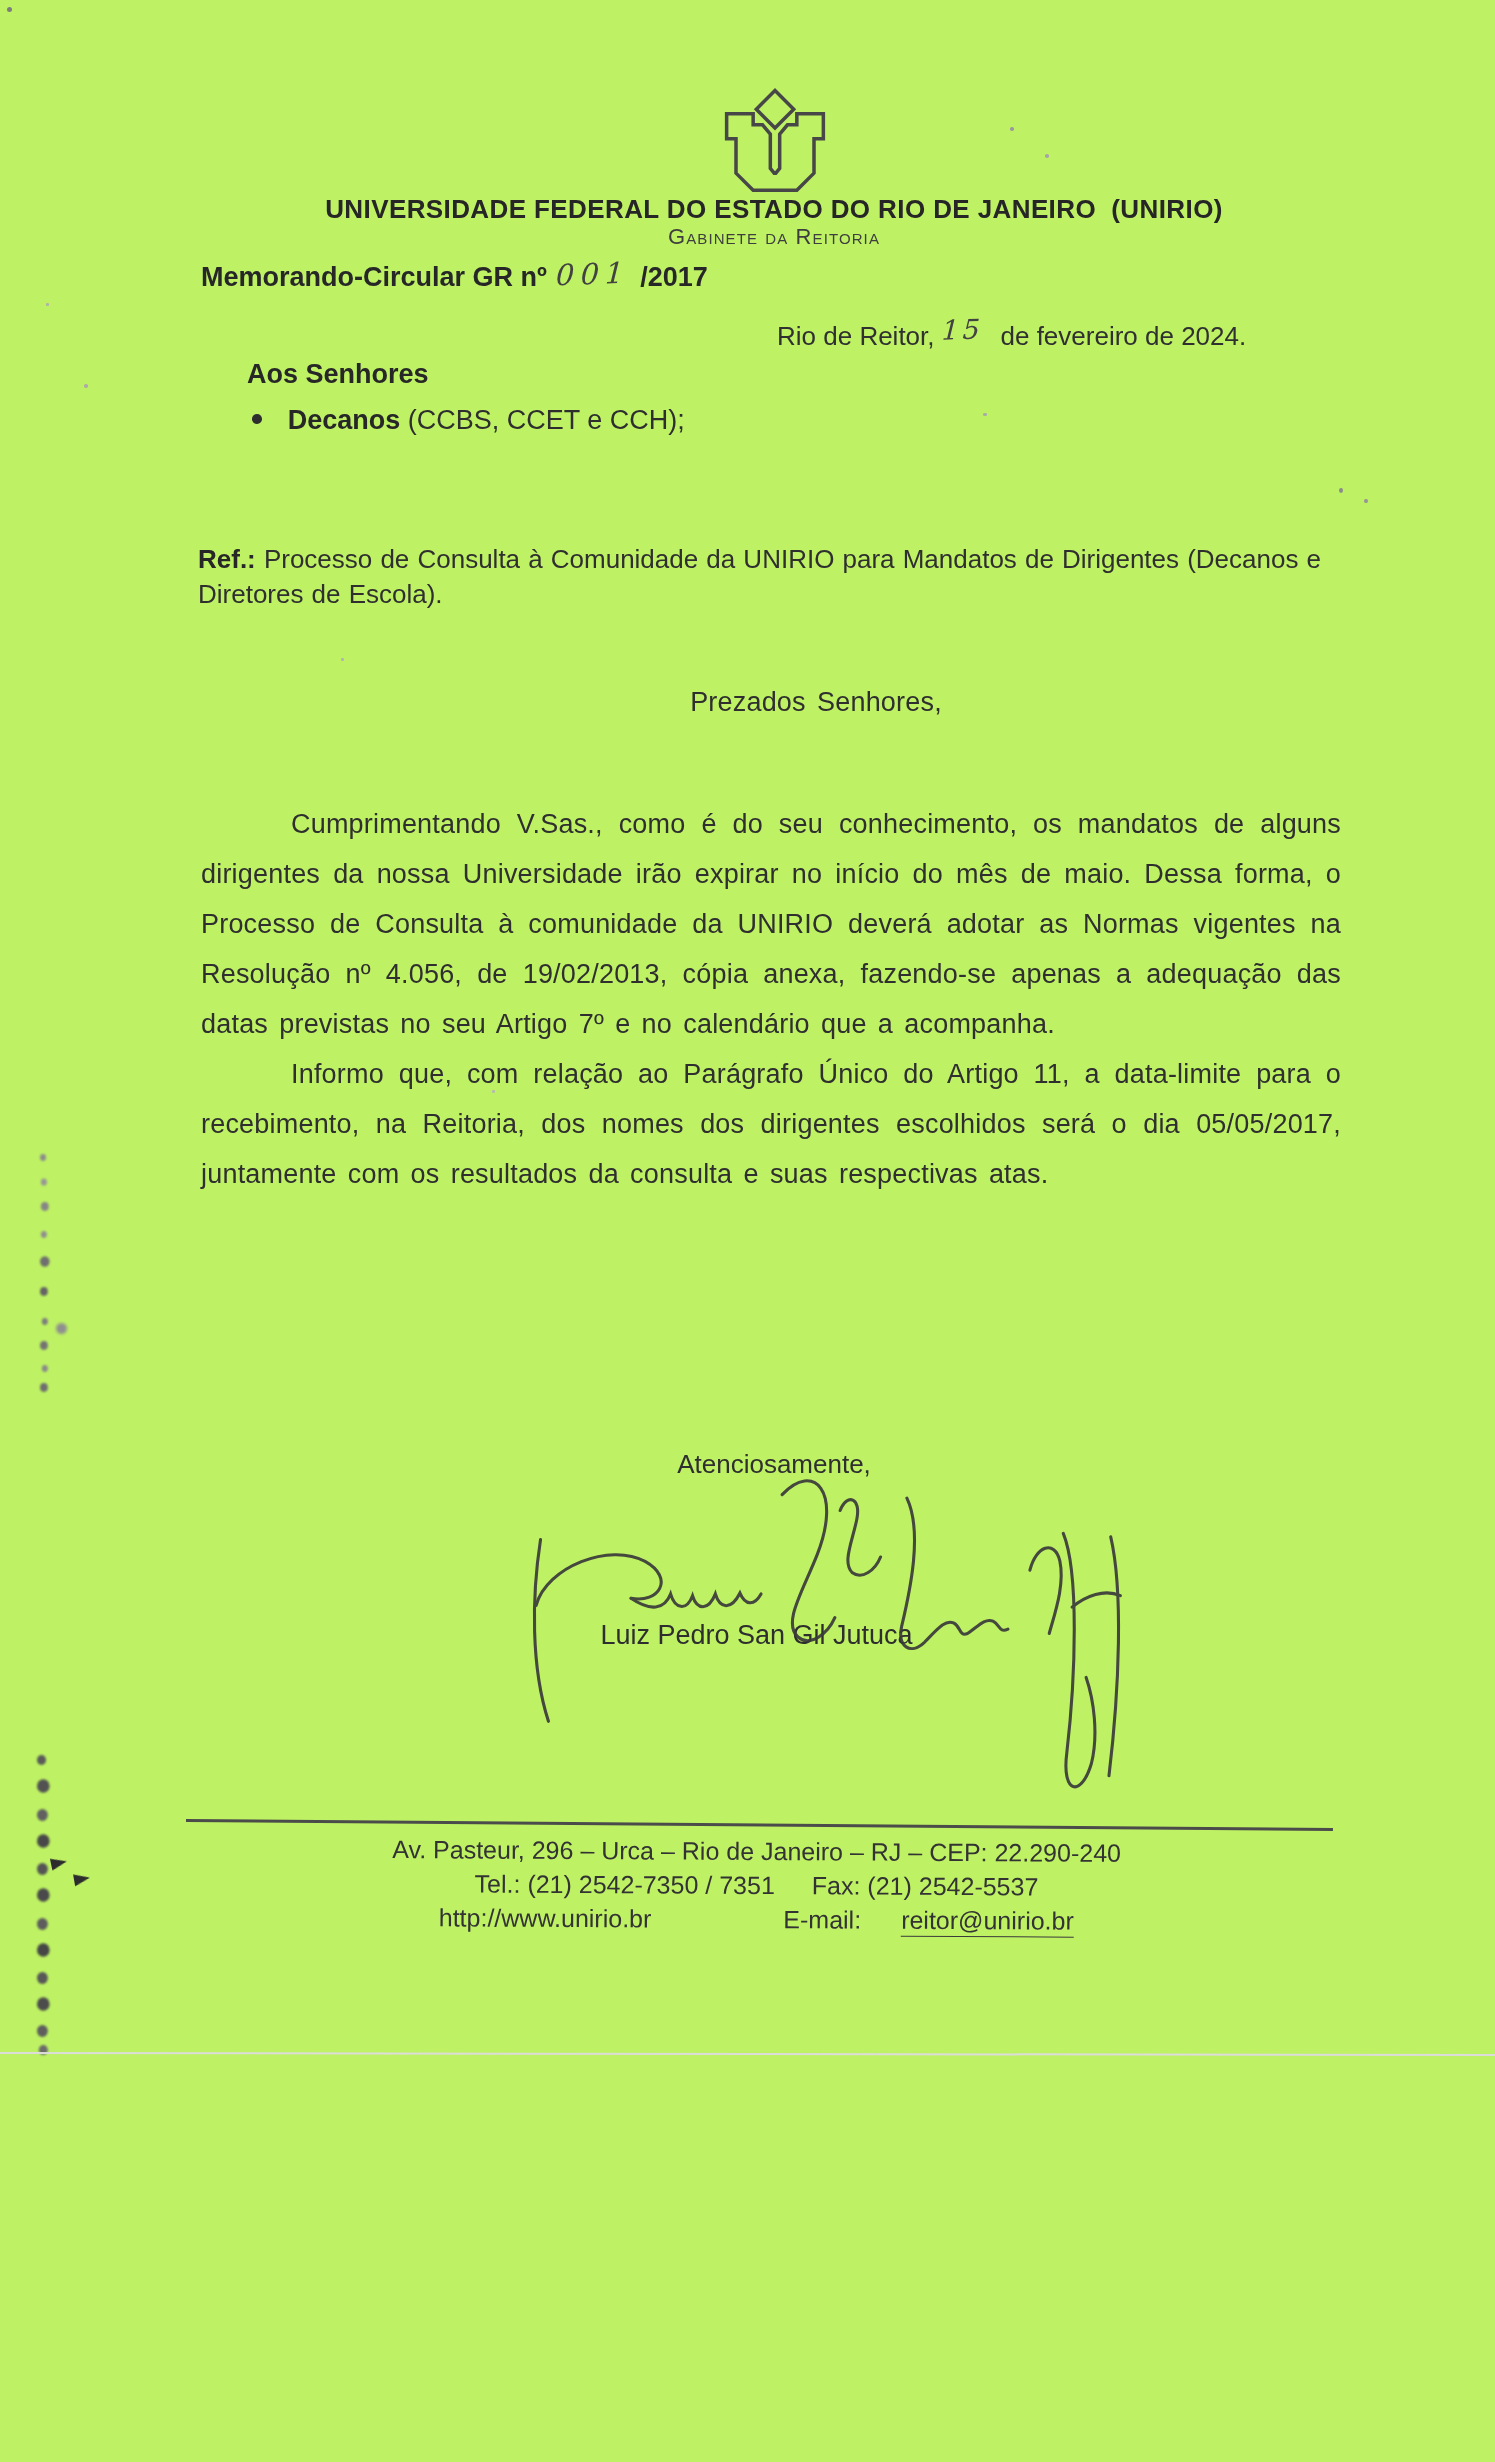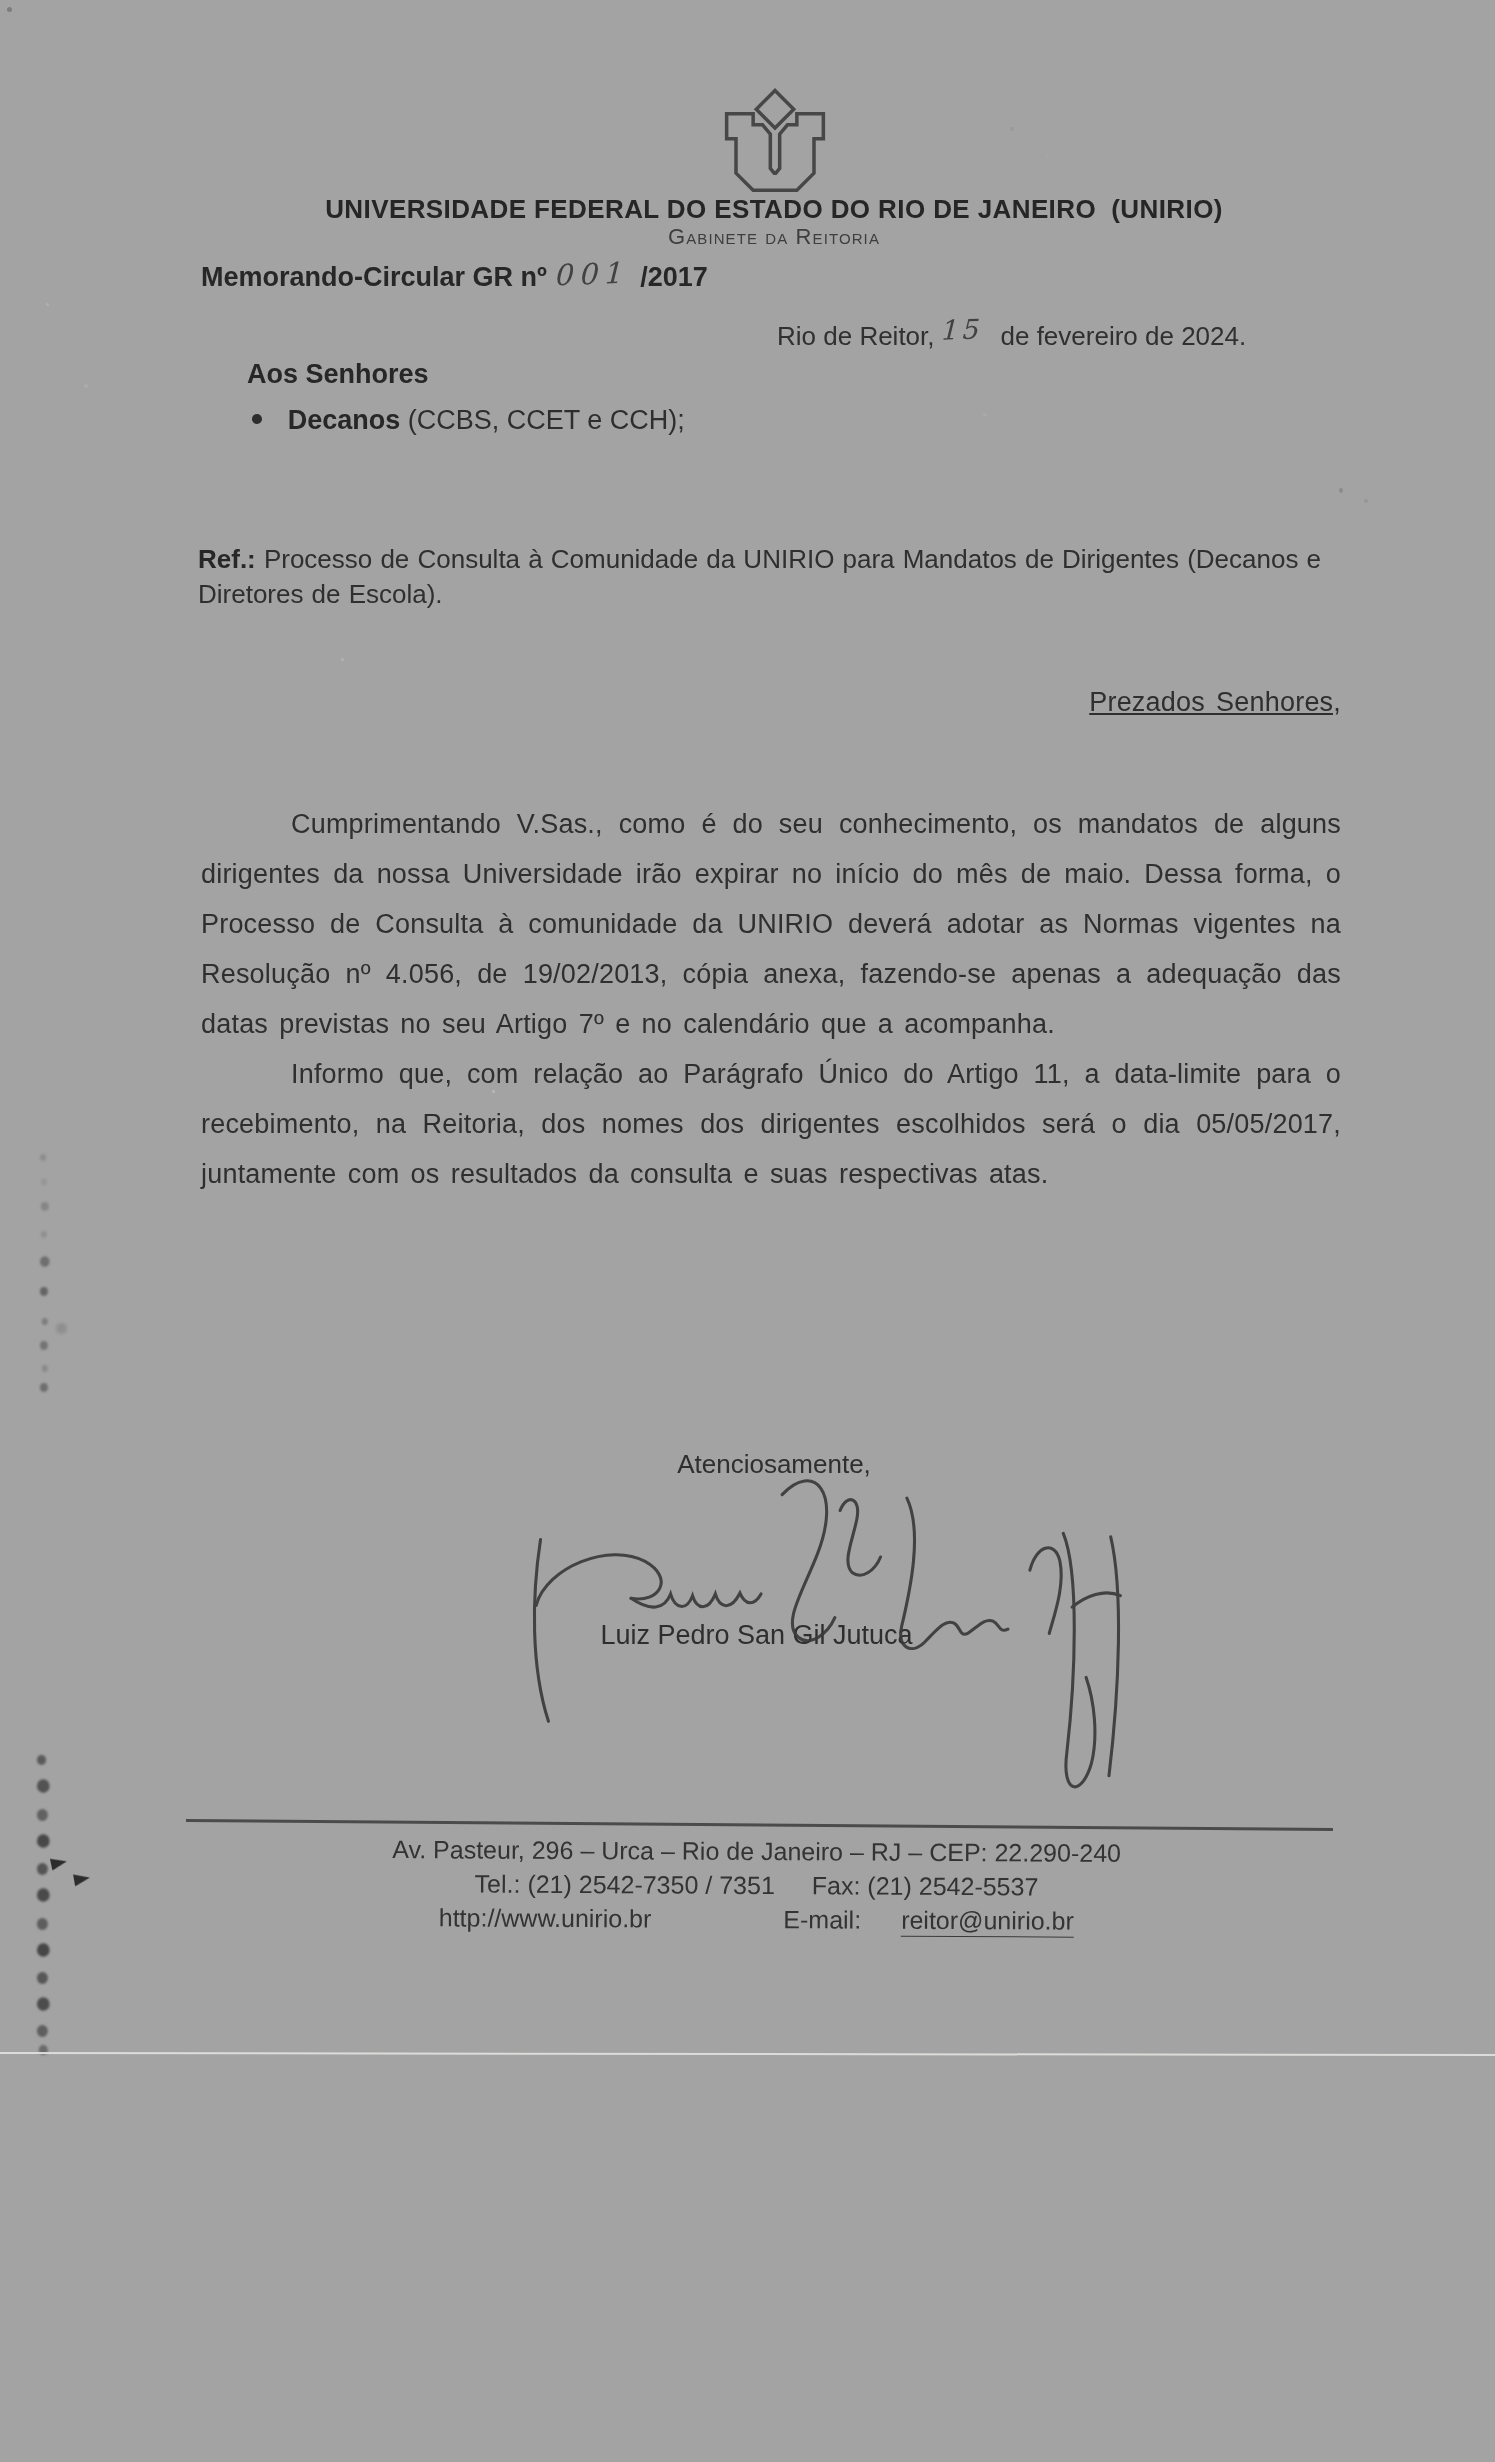--- a/index.html
+++ b/index.html
@@ -1,20 +1,20 @@
 <!DOCTYPE html>
 <html style="font-size:14px"><head>
 <meta charset="utf-8">
 <style>
   html,body{margin:0;padding:0;background:#e8e8e8;}
   .page{
     position:relative;
     width:1495px;height:2462px;
     margin:0 auto;
-    background:#a3a3a3;
+    background:#bef264;
     font-family:"Liberation Sans",sans-serif;
     color:#2e2e2e;
     overflow:hidden;
   }
   
   .logo{position:absolute;left:697px;top:81px;width:156px;height:125px;}
   .uni-title{
     position:absolute;left:0;top:194px;width:1548px;
     text-align:center;font-weight:bold;font-size:26px;letter-spacing:0.4px;
     color:#262626;white-space:pre-wrap;
@@ -52,21 +52,21 @@
     font-size:26px;line-height:35px;color:#2f2f2f;word-spacing:0.9px;
   }
   .ref-label{font-weight:bold;color:#272727;}
   
   .body-block{
     position:absolute;left:201px;top:677px;width:1140px;
     font-size:27px;line-height:50px;color:#2f2f2f;
     text-align:justify;word-spacing:3.5px;letter-spacing:0.2px;
   }
   .body-block p{margin:0;text-indent:90px;}
-  .greeting{margin-bottom:72px !important;text-align:right;text-decoration:underline;}
+  .greeting{margin-bottom:72px !important;text-align:center;}
   
   .valediction{
     position:absolute;left:510px;top:1449px;width:528px;
     text-align:center;font-size:26px;color:#2f2f2f;
   }
   .signature-svg{position:absolute;left:492px;top:1456px;width:633px;height:369px;z-index:3;}
   .signer{
     position:absolute;left:475px;top:1615px;width:563px;
     text-align:center;font-size:27px;line-height:40px;color:#2e2e2e;z-index:2;
   }

